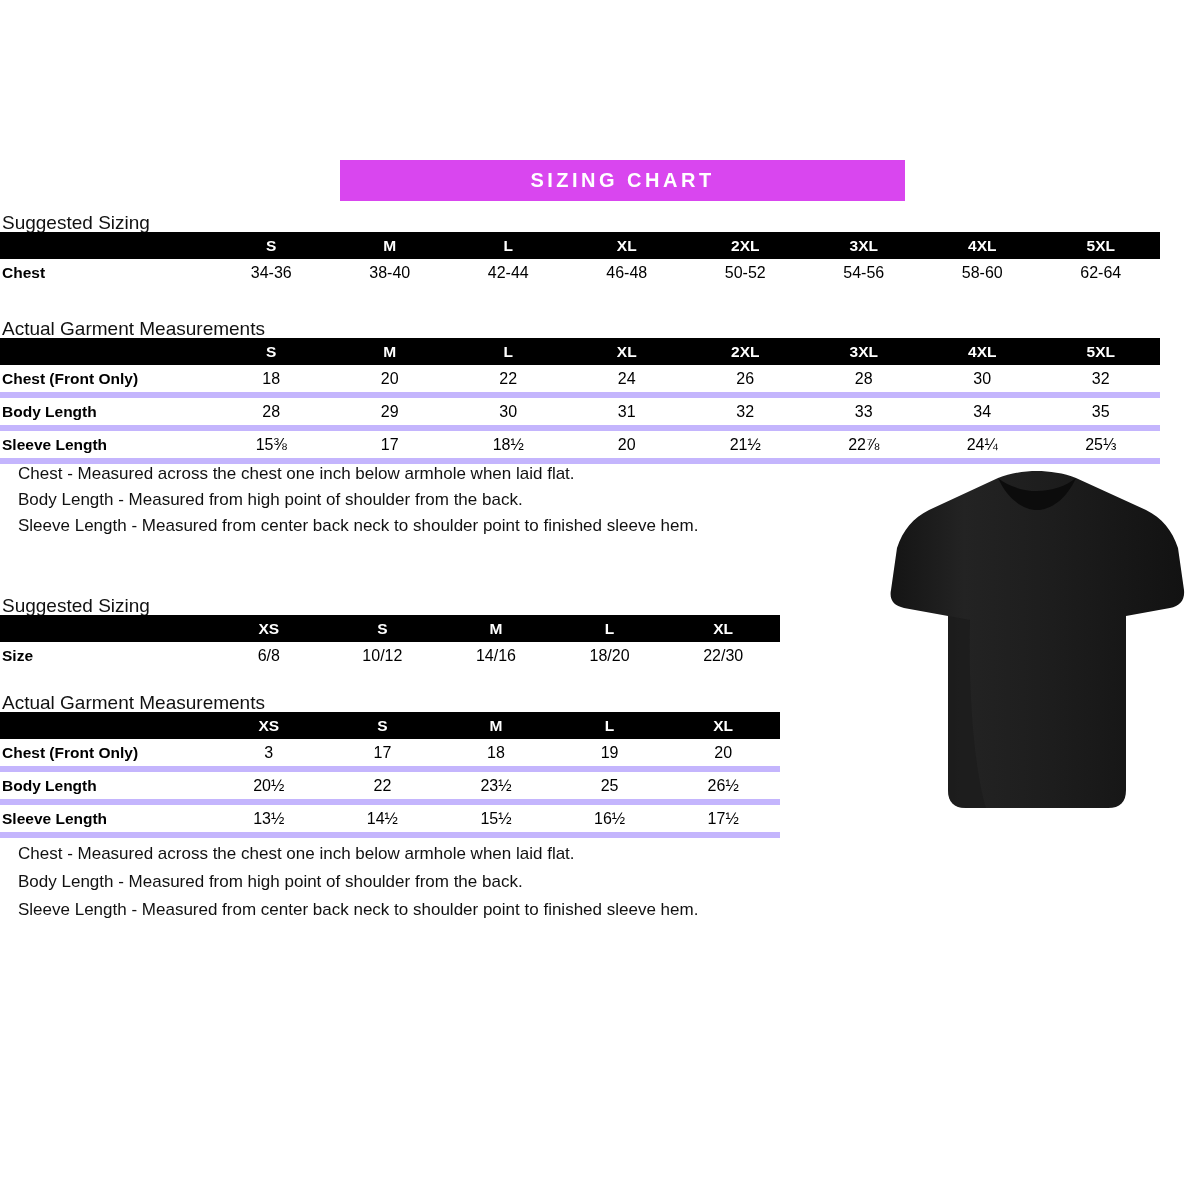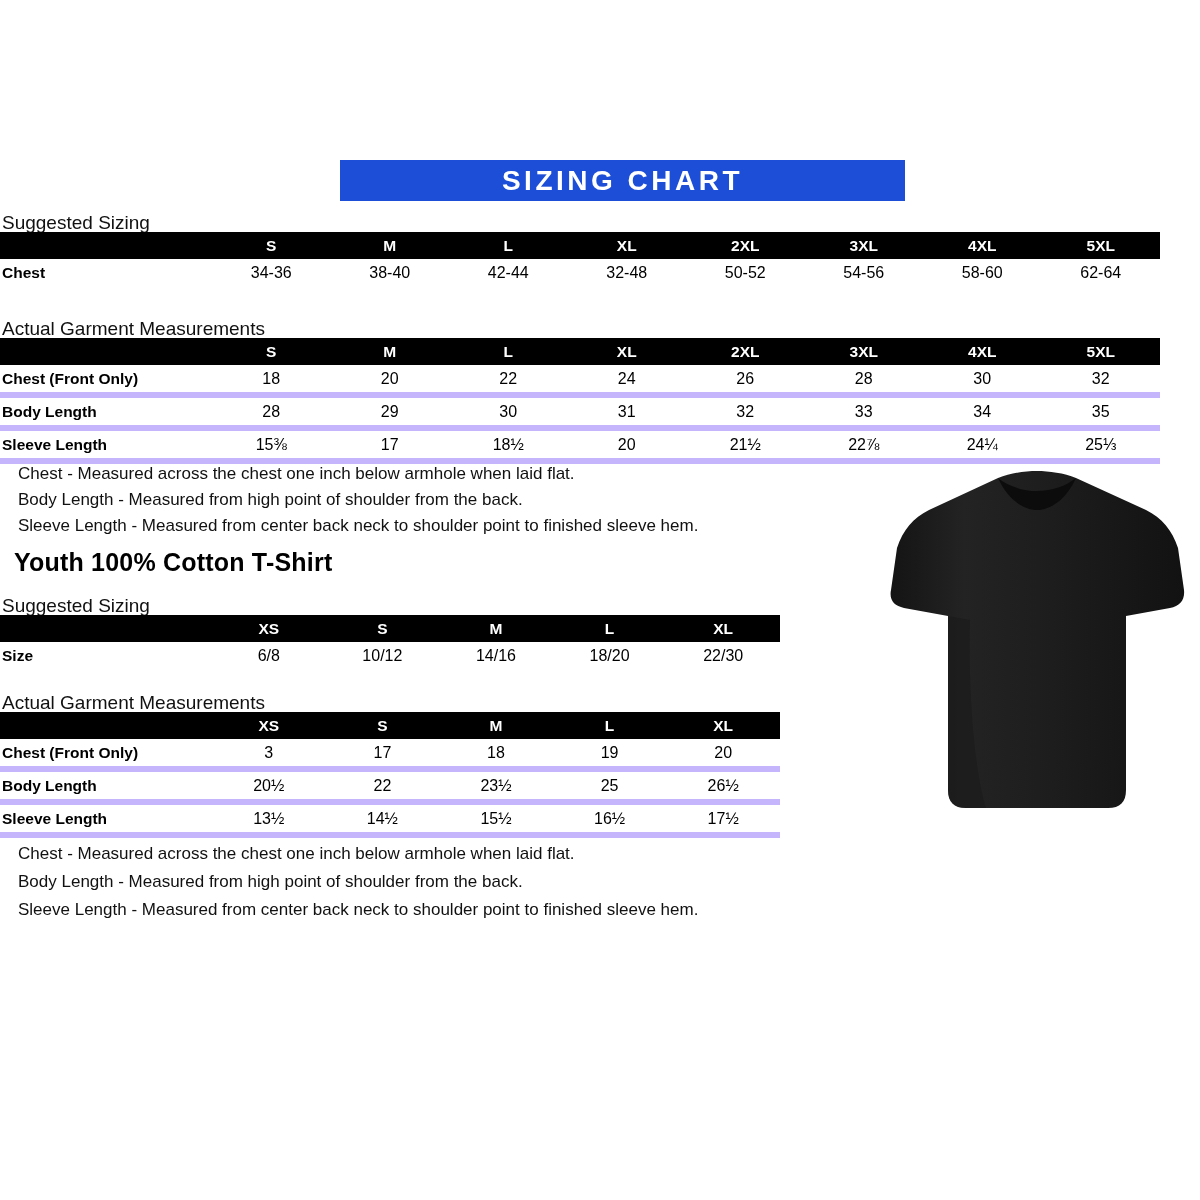--- a/index.html
+++ b/index.html
@@ -31,23 +31,23 @@
     font-weight: bold;
     letter-spacing: 0.2px;
     white-space: nowrap;
   }
   .sizing-banner {
     position: absolute;
     left: 340px;
     top: 160px;
     width: 565px;
     height: 41px;
-    background: #1d4ed8;
+    background: #d946ef;
     color: #ffffff;
-    font-size: 28px;
+    font-size: 20px;
     font-weight: bold;
     letter-spacing: 3.5px;
     display: flex;
     align-items: center;
     justify-content: center;
   }
 
   .section-label {
     position: absolute;
     font-size: 19px;
@@ -178,21 +178,21 @@
         <th>4XL</th>
         <th>5XL</th>
       </tr>
     </thead>
     <tbody>
       <tr>
         <td class="rowlabel">Chest</td>
         <td>34-36</td>
         <td>38-40</td>
         <td>42-44</td>
-        <td>32-48</td>
+        <td>46-48</td>
         <td>50-52</td>
         <td>54-56</td>
         <td>58-60</td>
         <td>62-64</td>
       </tr>
     </tbody>
   </table>
 
   <div class="section-label" style="left:2px; top:318px;">Actual Garment Measurements</div>
 
@@ -255,21 +255,20 @@
         <td>24¼</td>
         <td>25⅓</td>
       </tr>
     </tbody>
   </table>
 
   <div class="note" style="left:18px; top:464px;">Chest - Measured across the chest one inch below armhole when laid flat.</div>
   <div class="note" style="left:18px; top:490px;">Body Length - Measured from high point of shoulder from the back.</div>
   <div class="note" style="left:18px; top:516px;">Sleeve Length - Measured from center back neck to shoulder point to finished sleeve hem.</div>
 
-  <div class="youth-title">Youth 100% Cotton T-Shirt</div>
 
   <div class="section-label" style="left:2px; top:595px;">Suggested Sizing</div>
 
   <table class="chart single" id="youth-suggested">
     <colgroup>
       <col class="c0">
         <col class="cx">
         <col class="cx">
         <col class="cx">
         <col class="cx">

